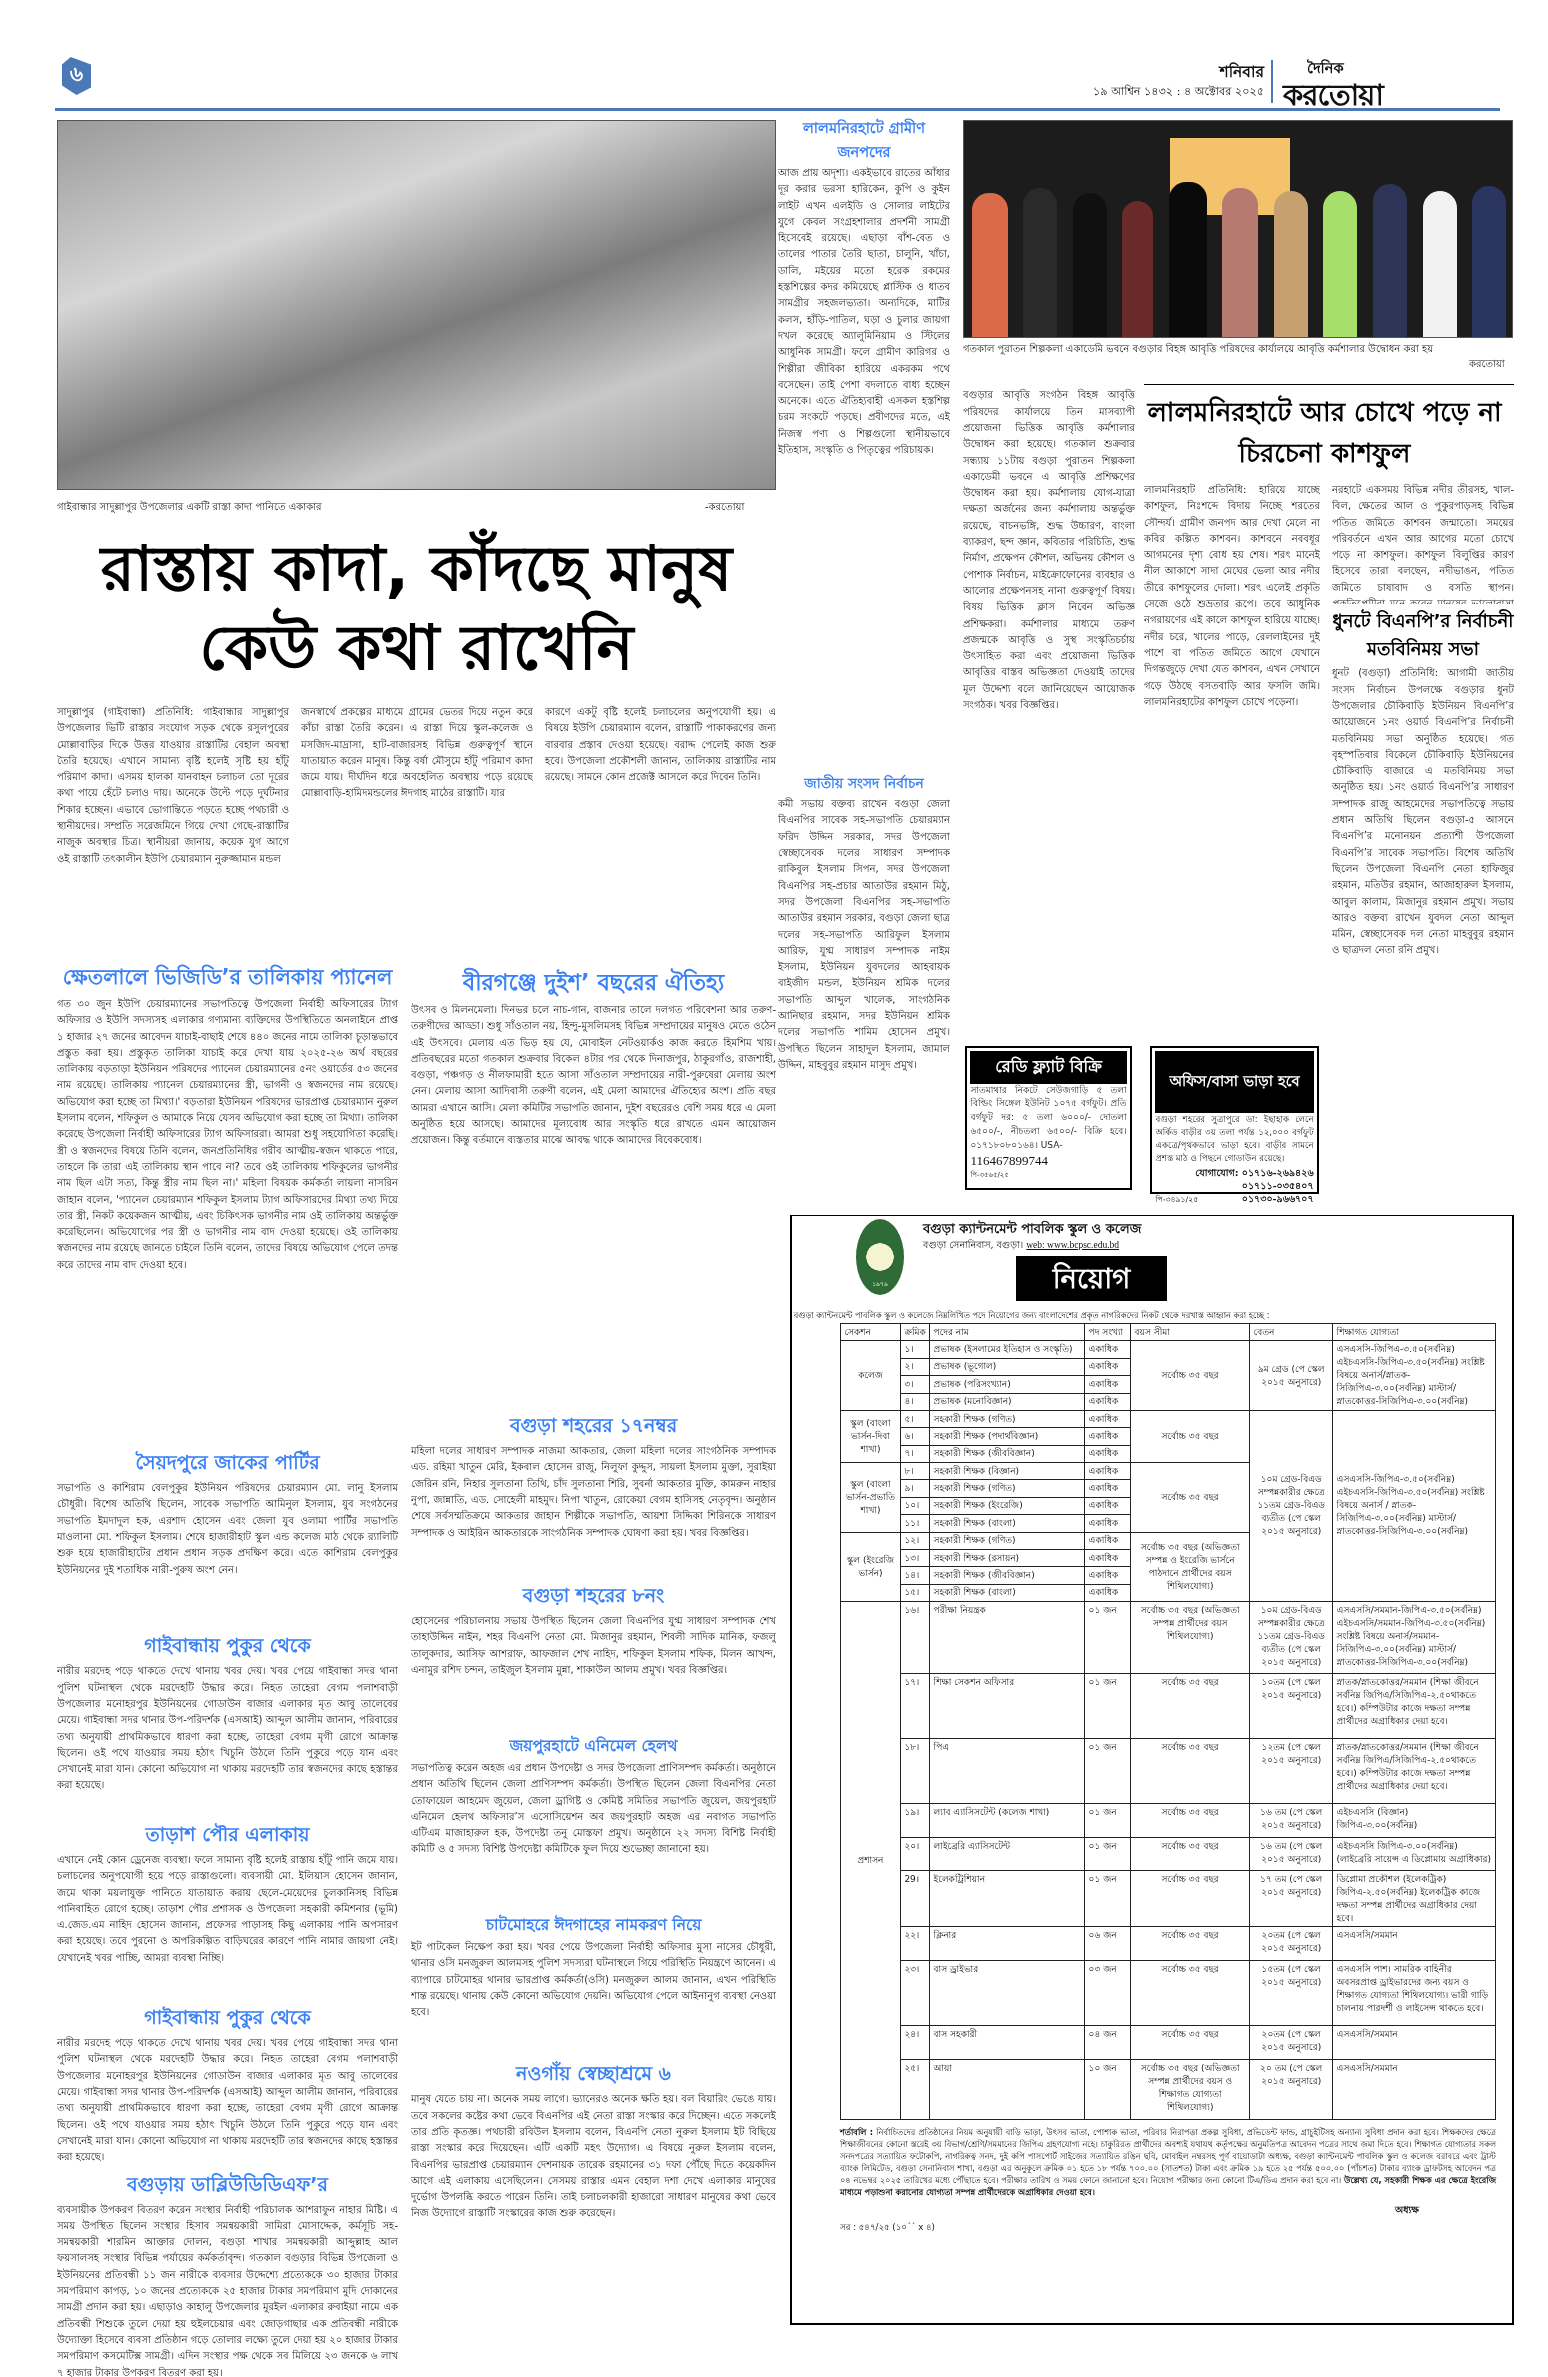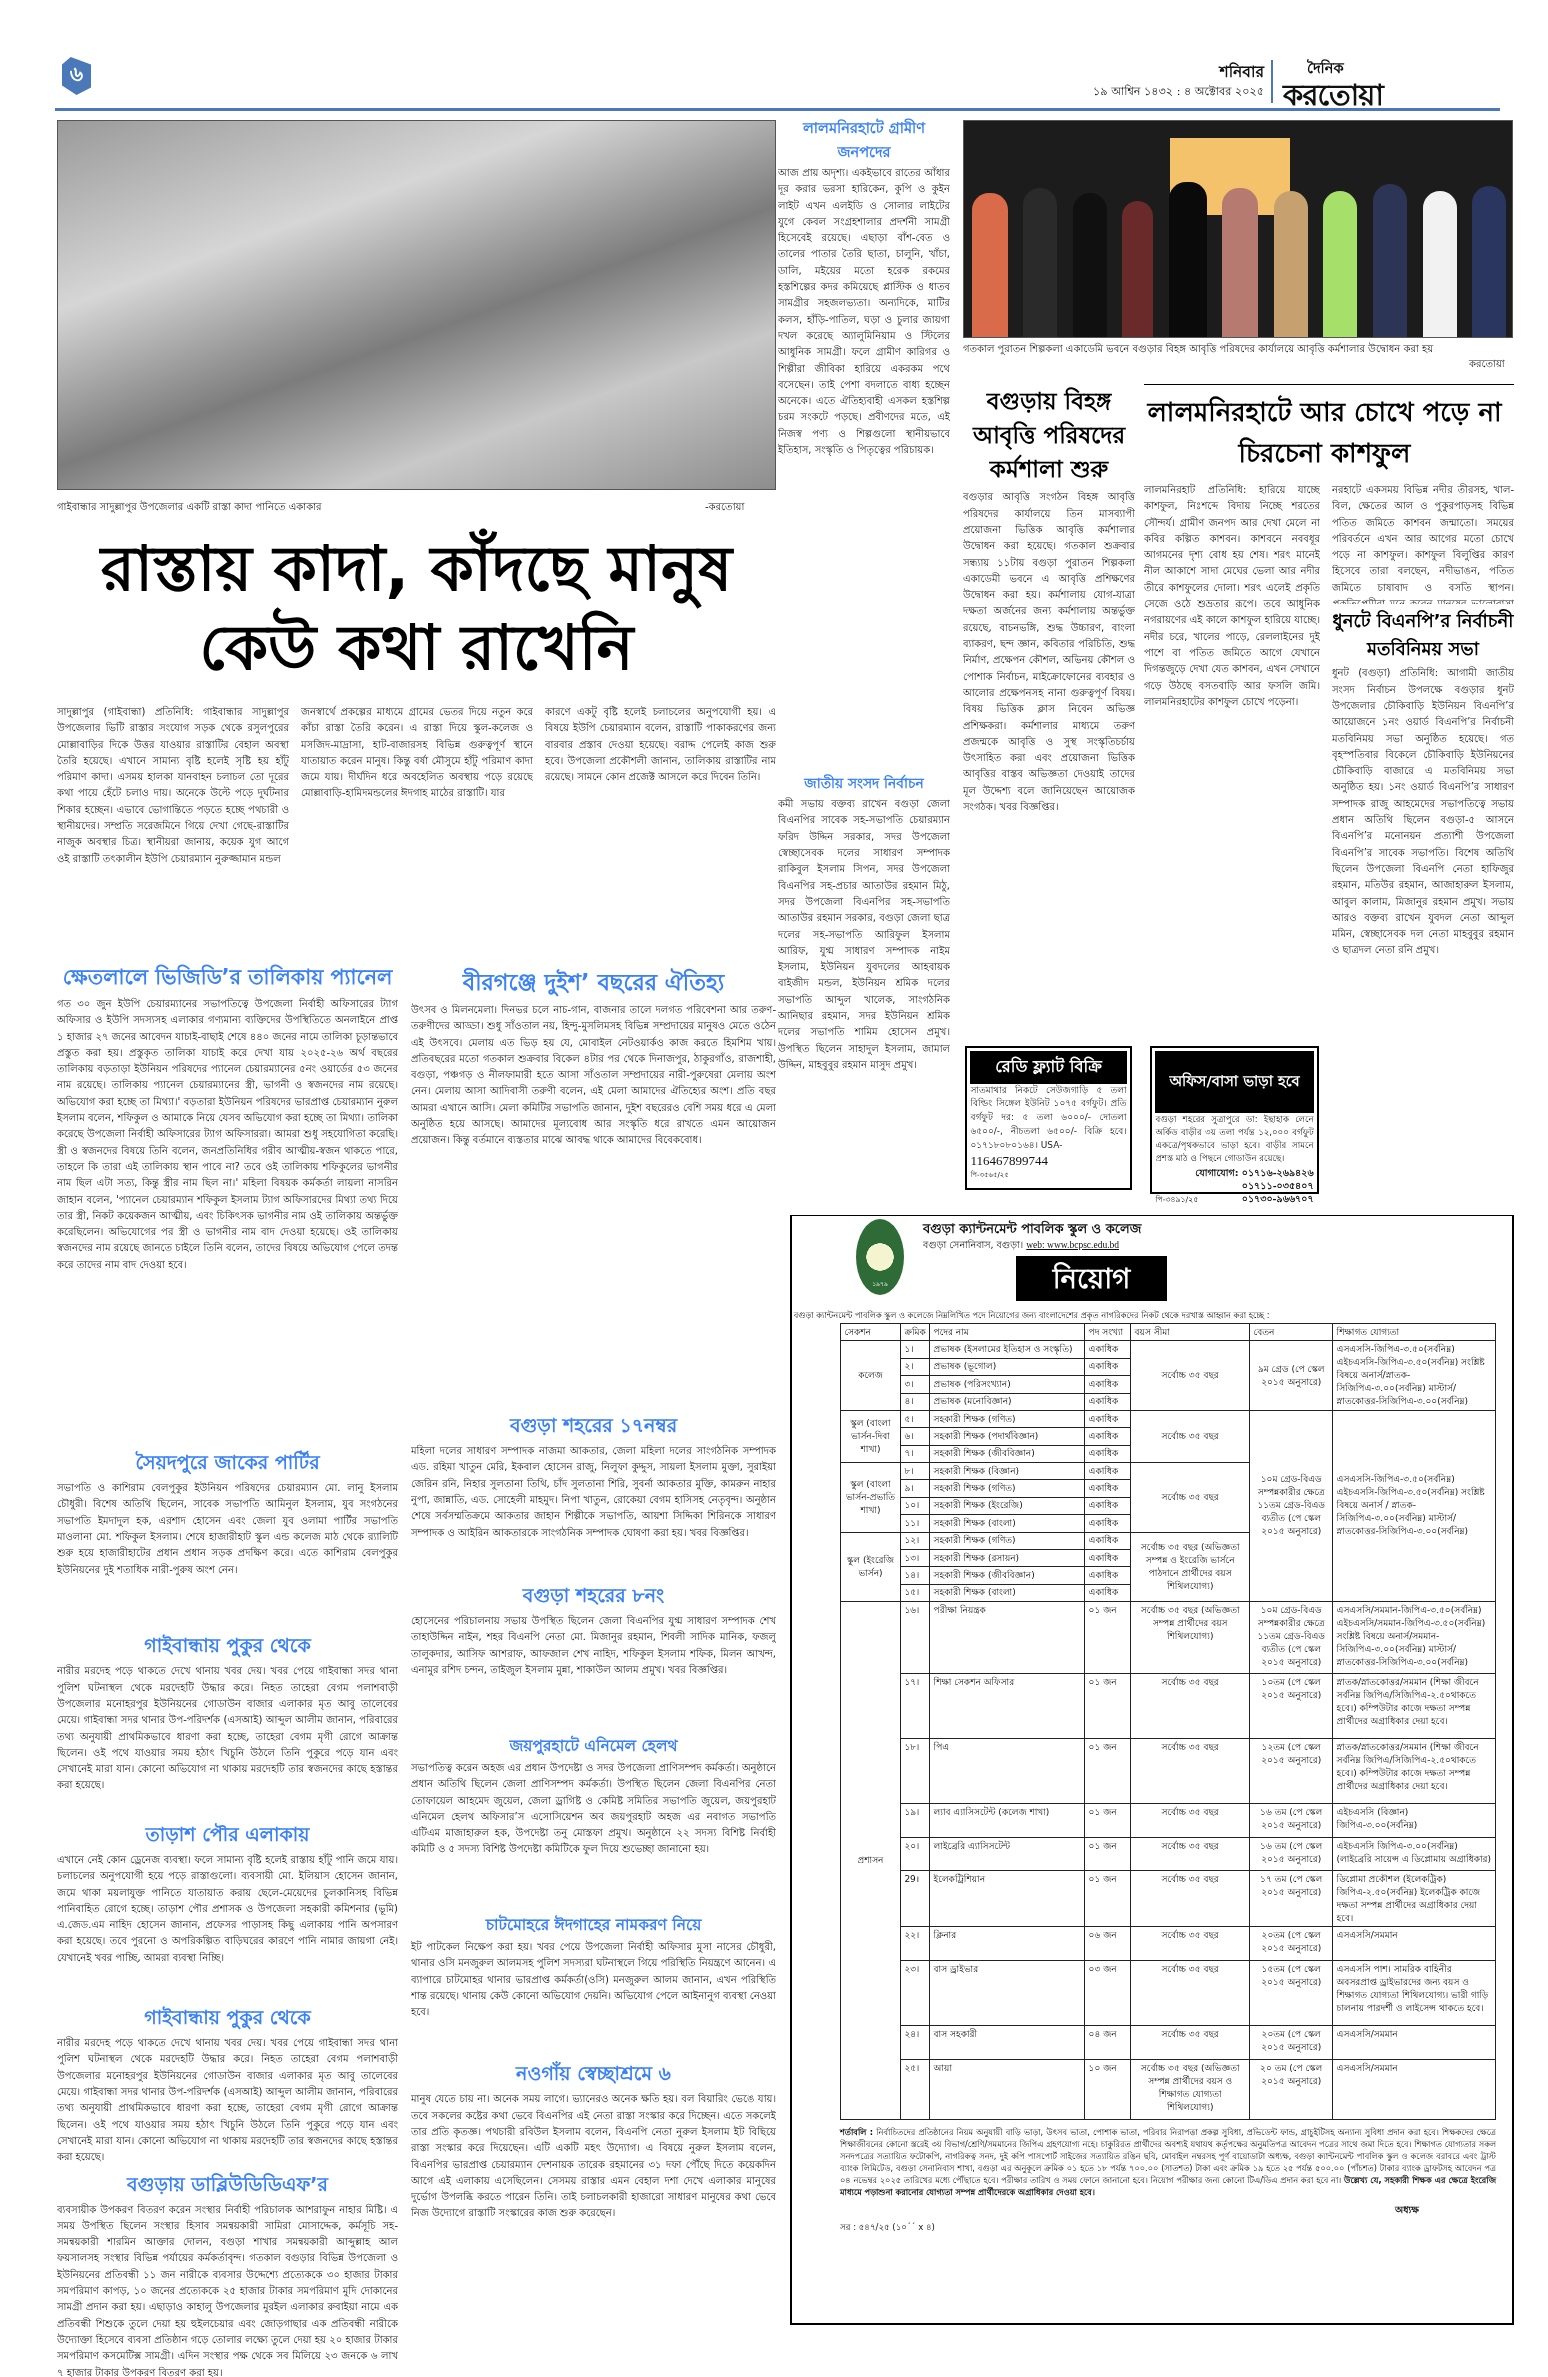--- a/index.html
+++ b/index.html
@@ -94,21 +94,20 @@
     <div style="width:34px;height:148px;background:#a6e06a;border-radius:17px 17px 0 0"></div>
     <div style="width:34px;height:155px;background:#2d3556;border-radius:17px 17px 0 0"></div>
     <div style="width:34px;height:148px;background:#f2f2f2;border-radius:17px 17px 0 0"></div>
     <div style="width:34px;height:153px;background:#2a3560;border-radius:17px 17px 0 0"></div>
   </div>
 </div>
 <div class="abs cap" style="left:963px;top:342px;width:507px;line-height:13.8px;">গতকাল পুরাতন শিল্পকলা একাডেমি ভবনে বগুড়ার বিহঙ্গ আবৃত্তি পরিষদের কার্যালয়ে আবৃত্তি কর্মশালার উদ্বোধন করা হয়</div>
 <div class="abs cap" style="left:1469px;top:356px;">করতোয়া</div>
 
 <div class="abs" style="left:963px;top:384px;width:172px;height:654px;">
-  <div class="hl" style="font-size:23px;line-height:34px;">বগুড়ায় বিহঙ্গ আবৃত্তি পরিষদের কর্মশালা শুরু</div>
   <div class="txt" style="margin-top:3.4px;height:516px;">বগুড়ার আবৃত্তি সংগঠন বিহঙ্গ আবৃত্তি পরিষদের কার্যালয়ে তিন মাসব্যাপী প্রয়োজনা ভিত্তিক আবৃত্তি কর্মশালার উদ্বোধন করা হয়েছে। গতকাল শুক্রবার সন্ধ্যায় ১১টায় বগুড়া পুরাতন শিল্পকলা একাডেমী ভবনে এ আবৃত্তি প্রশিক্ষণের উদ্বোধন করা হয়। কর্মশালায় যোগ-যাত্রা দক্ষতা অর্জনের জন্য কর্মশালায় অন্তর্ভুক্ত রয়েছে, বাচনভঙ্গি, শুদ্ধ উচ্চারণ, বাংলা ব্যাকরণ, ছন্দ জ্ঞান, কবিতার পরিচিতি, শুদ্ধ নির্মাণ, প্রক্ষেপন কৌশল, অভিনয় কৌশল ও পোশাক নির্বাচন, মাইক্রোফোনের ব্যবহার ও আলোর প্রক্ষেপনসহ নানা গুরুত্বপূর্ণ বিষয়। বিষয় ভিত্তিক ক্লাস নিবেন অভিজ্ঞ প্রশিক্ষকরা। কর্মশালার মাধ্যমে তরুণ প্রজন্মকে আবৃত্তি ও সুস্থ সংস্কৃতিচর্চায় উৎসাহিত করা এবং প্রয়োজনা ভিত্তিক আবৃত্তির বাস্তব অভিজ্ঞতা দেওয়াই তাদের মূল উদ্দেশ্য বলে জানিয়েছেন আয়োজক সংগঠক। খবর বিজ্ঞপ্তির।</div>
 </div>
 
 <div class="abs rule" style="left:1144px;top:384px;width:370px;height:0.9px;"></div>
 <div class="abs hl" style="left:1144px;top:392px;width:361px;font-size:26px;line-height:41px;">লালমনিরহাটে আর চোখে পড়ে না চিরচেনা কাশফুল</div>
 <div class="abs txt" style="left:1144px;top:482px;width:176px;height:542px;">লালমনিরহাট প্রতিনিধি: হারিয়ে যাচ্ছে কাশফুল, নিঃশব্দে বিদায় নিচ্ছে শরতের সৌন্দর্য। গ্রামীণ জনপদ আর দেখা মেলে না কবির কল্পিত কাশবন। কাশবনে নববধূর আগমনের দৃশ্য বোধ হয় শেষ। শরৎ মানেই নীল আকাশে সাদা মেঘের ভেলা আর নদীর তীরে কাশফুলের দোলা। শরৎ এলেই প্রকৃতি সেজে ওঠে শুভ্রতার রূপে। তবে আধুনিক নগরায়ণের এই কালে কাশফুল হারিয়ে যাচ্ছে। নদীর চরে, খালের পাড়ে, রেললাইনের দুই পাশে বা পতিত জমিতে আগে যেখানে দিগন্তজুড়ে দেখা যেত কাশবন, এখন সেখানে গড়ে উঠছে বসতবাড়ি আর ফসলি জমি। লালমনিরহাটের কাশফুল চোখে পড়েনা।</div>
 <div class="abs txt" style="left:1332px;top:482px;width:182px;height:122px;">নরহাটে একসময় বিভিন্ন নদীর তীরসহ, খাল-বিল, ক্ষেতের আল ও পুকুরপাড়সহ বিভিন্ন পতিত জমিতে কাশবন জন্মাতো। সময়ের পরিবর্তনে এখন আর আগের মতো চোখে পড়ে না কাশফুল। কাশফুল বিলুপ্তির কারণ হিসেবে তারা বলছেন, নদীভাঙন, পতিত জমিতে চাষাবাদ ও বসতি স্থাপন। প্রকৃতিপ্রেমীরা মনে করেন মানুষের ভালোবাসা কমে যাওয়া এবং উপলব্ধি না থাকায় কাশবন ও কাশফুল নীরবেই হারিয়ে যেতে বসেছে।</div>
 
 <div class="abs" style="left:1332px;top:607px;width:182px;height:611px;">
   <div class="hl" style="font-size:18px;line-height:27.5px;">ধুনটে বিএনপি’র নির্বাচনী মতবিনিময় সভা</div>

